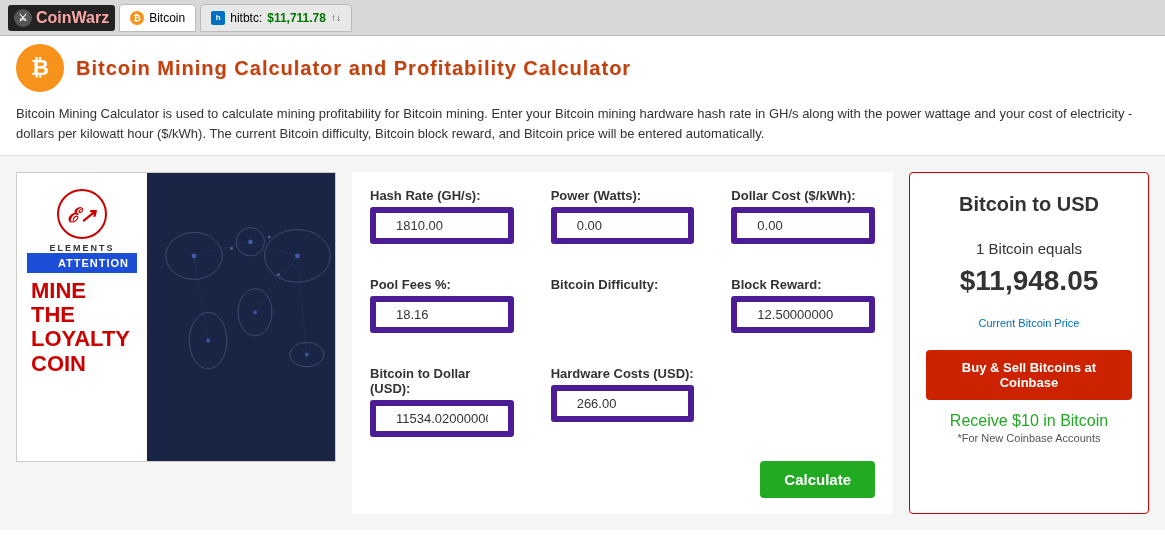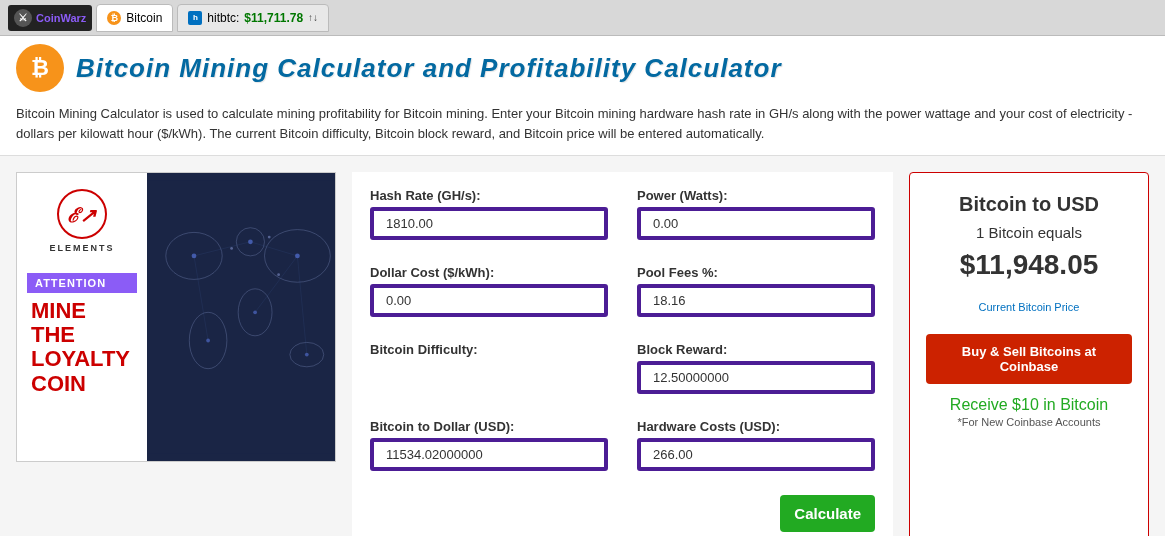--- a/index.html
+++ b/index.html
@@ -32,22 +32,22 @@
       width: 18px;
       height: 18px;
       background: #555;
       border-radius: 50%;
       display: flex; align-items: center; justify-content: center;
       font-weight: bold;
       font-size: 10px;
       color: white;
     }
     .browser-logo-text {
-      color: #8b5cf6;
-      font-size: 11px;
+      color: #fca5a5;
+      font-size: 16px;
       font-weight: bold;
     }
     .tab {
       display: flex;
       align-items: center;
       gap: 5px;
       background: #e8e8e8;
       border: 1px solid #bbb;
       border-radius: 4px 4px 0 0;
       padding: 3px 10px;
@@ -101,24 +101,23 @@
       margin-right: 12px;
     }
     .btc-logo-circle {
       width: 48px; height: 48px;
       background: #f7931a;
       border-radius: 50%;
       display: flex; align-items: center; justify-content: center;
       font-size: 22px; color: white; font-weight: bold;
     }
     .page-title {
-      font-size: 26px;
-      font-weight: bold;
-      color: #0369a1;
-      font-style: italic;
+      font-size: 20px;
+      font-weight: bold;
+      color: #c2410c;
       letter-spacing: 1px;
       text-shadow: 1px 1px 1px rgba(0,0,0,0.1);
     }
 
     .description {
       padding: 8px 16px 12px 16px;
       font-size: 13px;
       color: #333;
       line-height: 1.5;
       border-bottom: 1px solid #ddd;
@@ -173,28 +172,28 @@
       font-weight: bold;
     }
     .ad-elements-label {
       font-size: 9px;
       color: #333;
       letter-spacing: 2px;
       font-weight: bold;
       text-transform: uppercase;
     }
     .ad-attention-banner {
-      background: #8b5cf6;
+      background: #1d4ed8;
       color: white;
       font-weight: bold;
       font-size: 11px;
       padding: 4px 8px;
-      margin-top: 20px;
+      margin-top: 0;
       width: 100%;
-      text-align: left;
+      text-align: right;
       letter-spacing: 1px;
     }
     .ad-text-block {
       padding: 6px 4px;
     }
     .ad-mine-text {
       font-size: 22px;
       font-weight: 900;
       color: #cc0000;
       line-height: 1.1;
@@ -208,54 +207,54 @@
     }
 
     
     .calculator {
       flex: 1;
       background: white;
       padding: 0;
     }
     .form-grid {
       display: grid;
-      grid-template-columns: 1fr 1fr;
-      gap: 9px;
+      grid-template-columns: 1fr 1fr 1fr;
+      gap: 17px;
       padding: 8px;
     }
     .form-group {
       padding: 8px 10px;
     }
     .form-label {
       font-size: 13px;
       font-weight: bold;
       color: #333;
       margin-bottom: 4px;
       display: block;
     }
     .form-input {
       width: 100%;
-      padding: 5px 12px;
-      border: 4px solid #4c1d95;
+      padding: 5px 20px;
+      border: 6px solid #4c1d95;
       border-radius: 3px;
       font-size: 13px;
       color: #333;
       background: white;
     }
     .calculate-row {
       display: flex;
       justify-content: flex-end;
       padding: 8px 18px 16px 8px;
     }
     .calculate-btn {
       background: #22aa22;
       color: white;
       border: none;
       border-radius: 4px;
-      padding: 10px 14px;
+      padding: 10px 24px;
       font-size: 15px;
       font-weight: bold;
       cursor: pointer;
     }
 
     
     .price-panel {
       width: 240px;
       min-width: 240px;
       border: 1px solid #cc0000;
@@ -264,21 +263,21 @@
       padding: 20px 16px;
       display: flex;
       flex-direction: column;
       align-items: center;
       text-align: center;
     }
     .price-panel-title {
       font-size: 20px;
       font-weight: bold;
       color: #333;
-      margin-bottom: 8px;
+      margin-bottom: 24px;
     }
     .price-panel-subtitle {
       font-size: 15px;
       color: #333;
       margin-bottom: 8px;
     }
     .price-panel-amount {
       font-size: 28px;
       font-weight: bold;
       color: #333;

